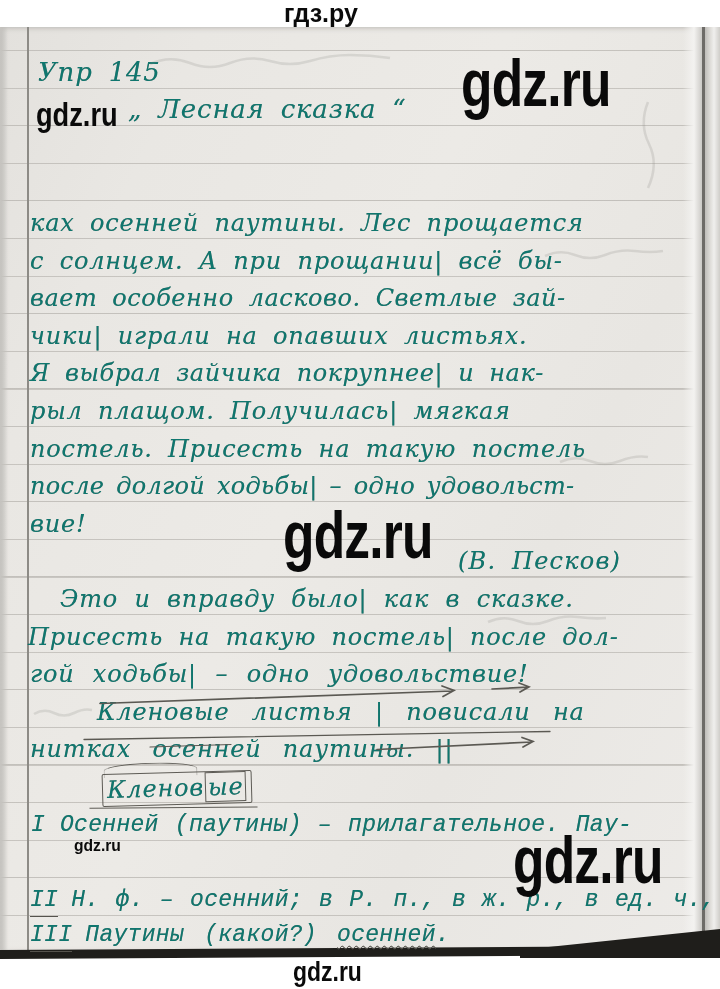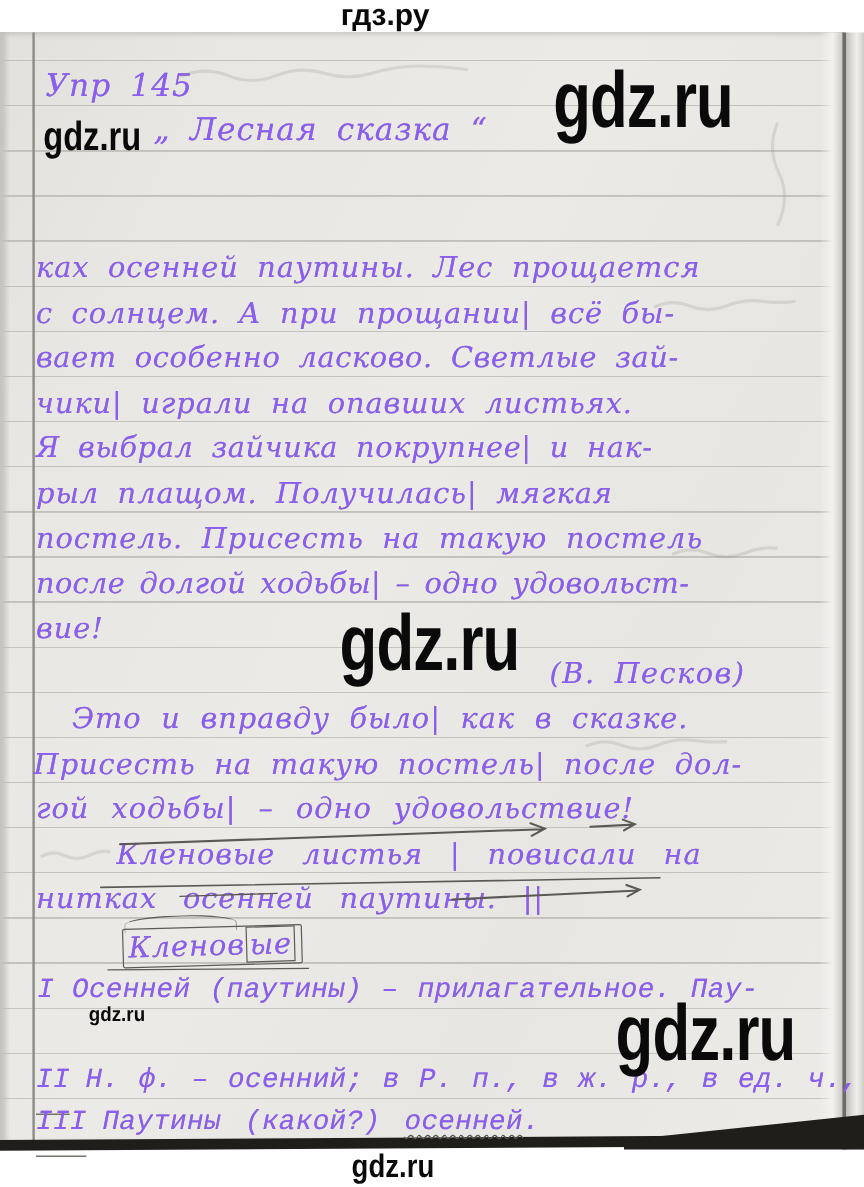--- a/index.html
+++ b/index.html
@@ -20,26 +20,26 @@
          background:linear-gradient(to right,rgba(0,0,0,0),#f3f2f0 55%,#c7c5c1);}
   .edge-line{position:absolute;left:702px;top:27px;width:2.6px;height:931px;background:#6e6c68;}
   .outer-strip{position:absolute;left:704.6px;top:27px;width:15.4px;height:931px;
          background:linear-gradient(to right,#bfbdb9,#dedcd8 35%,#f0efed 60%,#cfcdc9);}
   .bottom-band{position:absolute;left:0;top:949.5px;width:706px;height:8.5px;background:#1f1e1b;
          transform:rotate(-.35deg);transform-origin:left center;}
   .bottom-wedge{position:absolute;left:0;top:0;pointer-events:none;}
 
   
   .hw{position:absolute;white-space:nowrap;font-family:"DejaVu Serif","Liberation Serif",serif;
-      font-style:italic;font-size:24px;line-height:30px;color:#8b5cf6;
+      font-style:italic;font-size:24px;line-height:30px;color:#0f766e;
       letter-spacing:.8px;word-spacing:7px;text-shadow:0 0 .5px rgba(83,81,75,.6);z-index:2;}
   .hw.big{font-size:26px;line-height:32px;}
   .hw.small{font-size:23px;line-height:29px;letter-spacing:.3px;word-spacing:2px;font-family:Liberation Mono, monospace;}
   .numeral{display:inline-block;min-width:16px;margin-right:13px;font-style:italic;}
-  .numeral.u{border-bottom:1.7px solid #55534d;padding-bottom:13px;}
+  .numeral.u{border-bottom:1.7px solid #55534d;padding-bottom:1px;}
   .wavy{text-decoration:underline wavy 1px #55534d;text-underline-offset:4px;}
 
   
   .word-box{position:relative;display:inline-block;border:1.7px solid #5d5b55;border-radius:2px;
             padding:0 5px 1px 4px;transform:rotate(-1.6deg);}
   .word-box::before{content:"";position:absolute;left:1px;top:-11px;width:62%;height:13px;
             border-top:1.8px solid #5d5b55;border-left:1px solid rgba(93,91,85,.4);border-right:1px solid rgba(93,91,85,.5);
             border-radius:100% 100% 0 0;}
   .word-box::after{content:"";position:absolute;left:-14px;right:-6px;bottom:-4px;
             border-bottom:1.6px solid #5d5b55;transform:rotate(1.2deg);}

